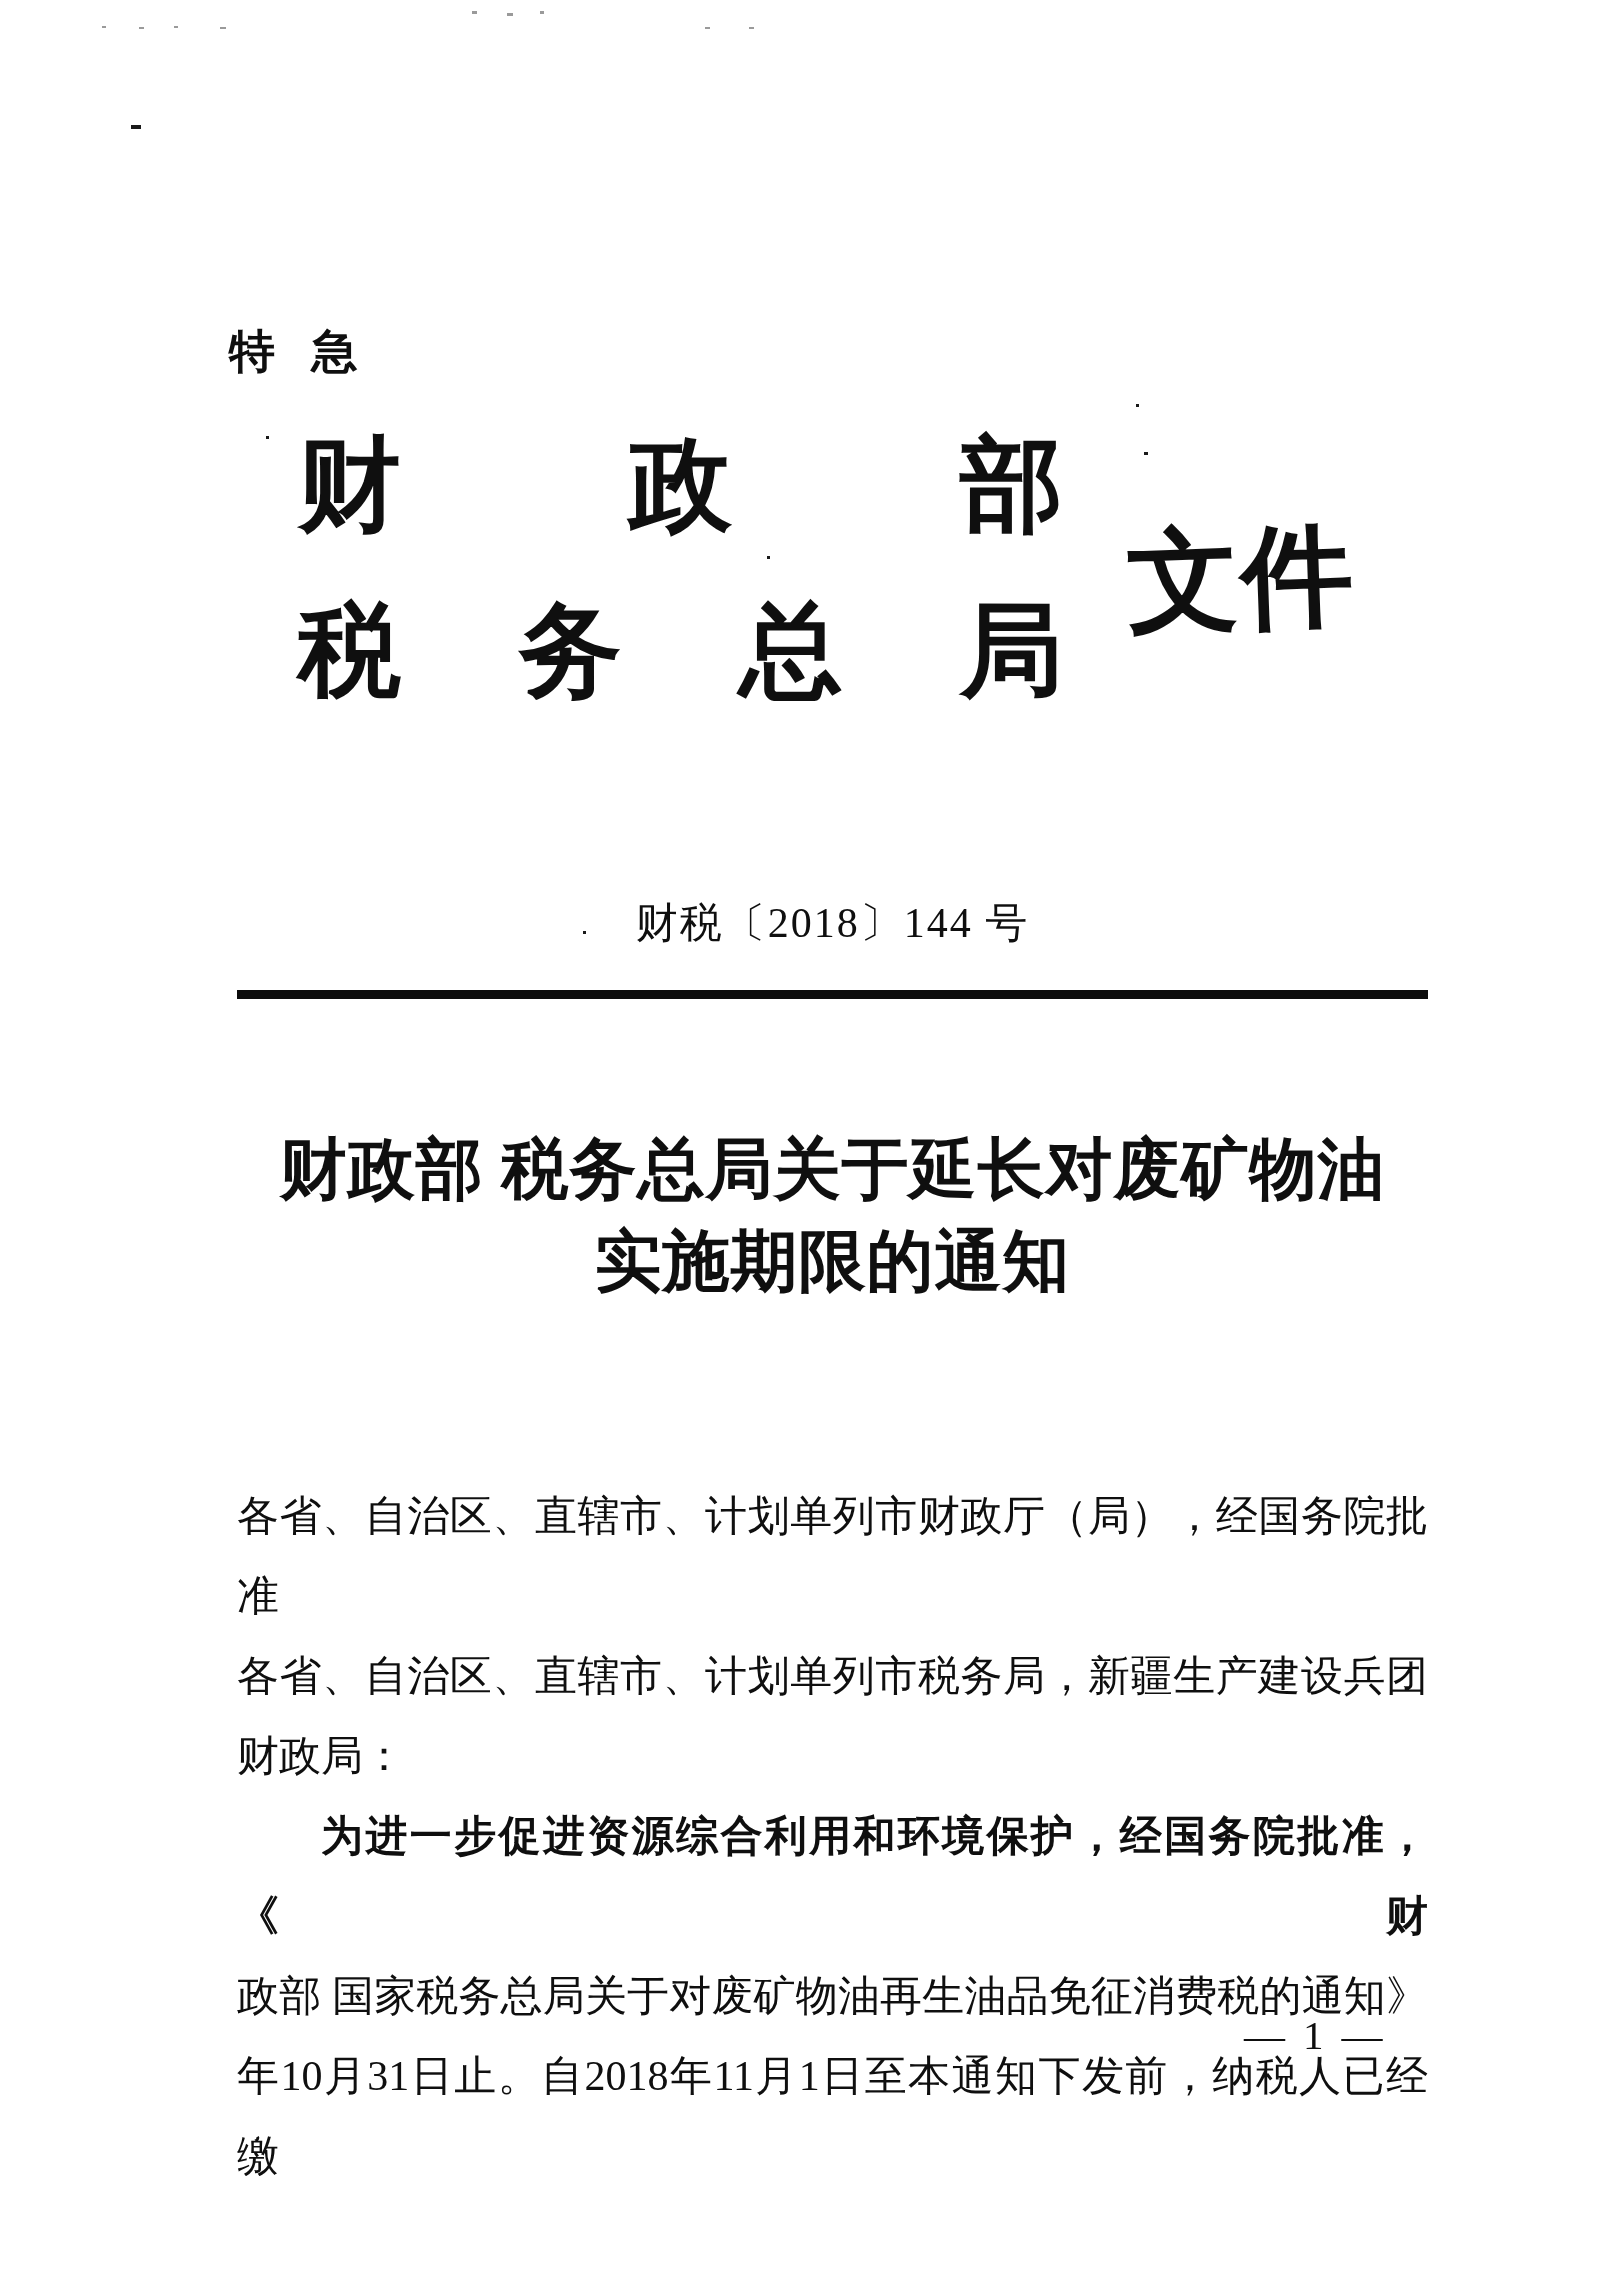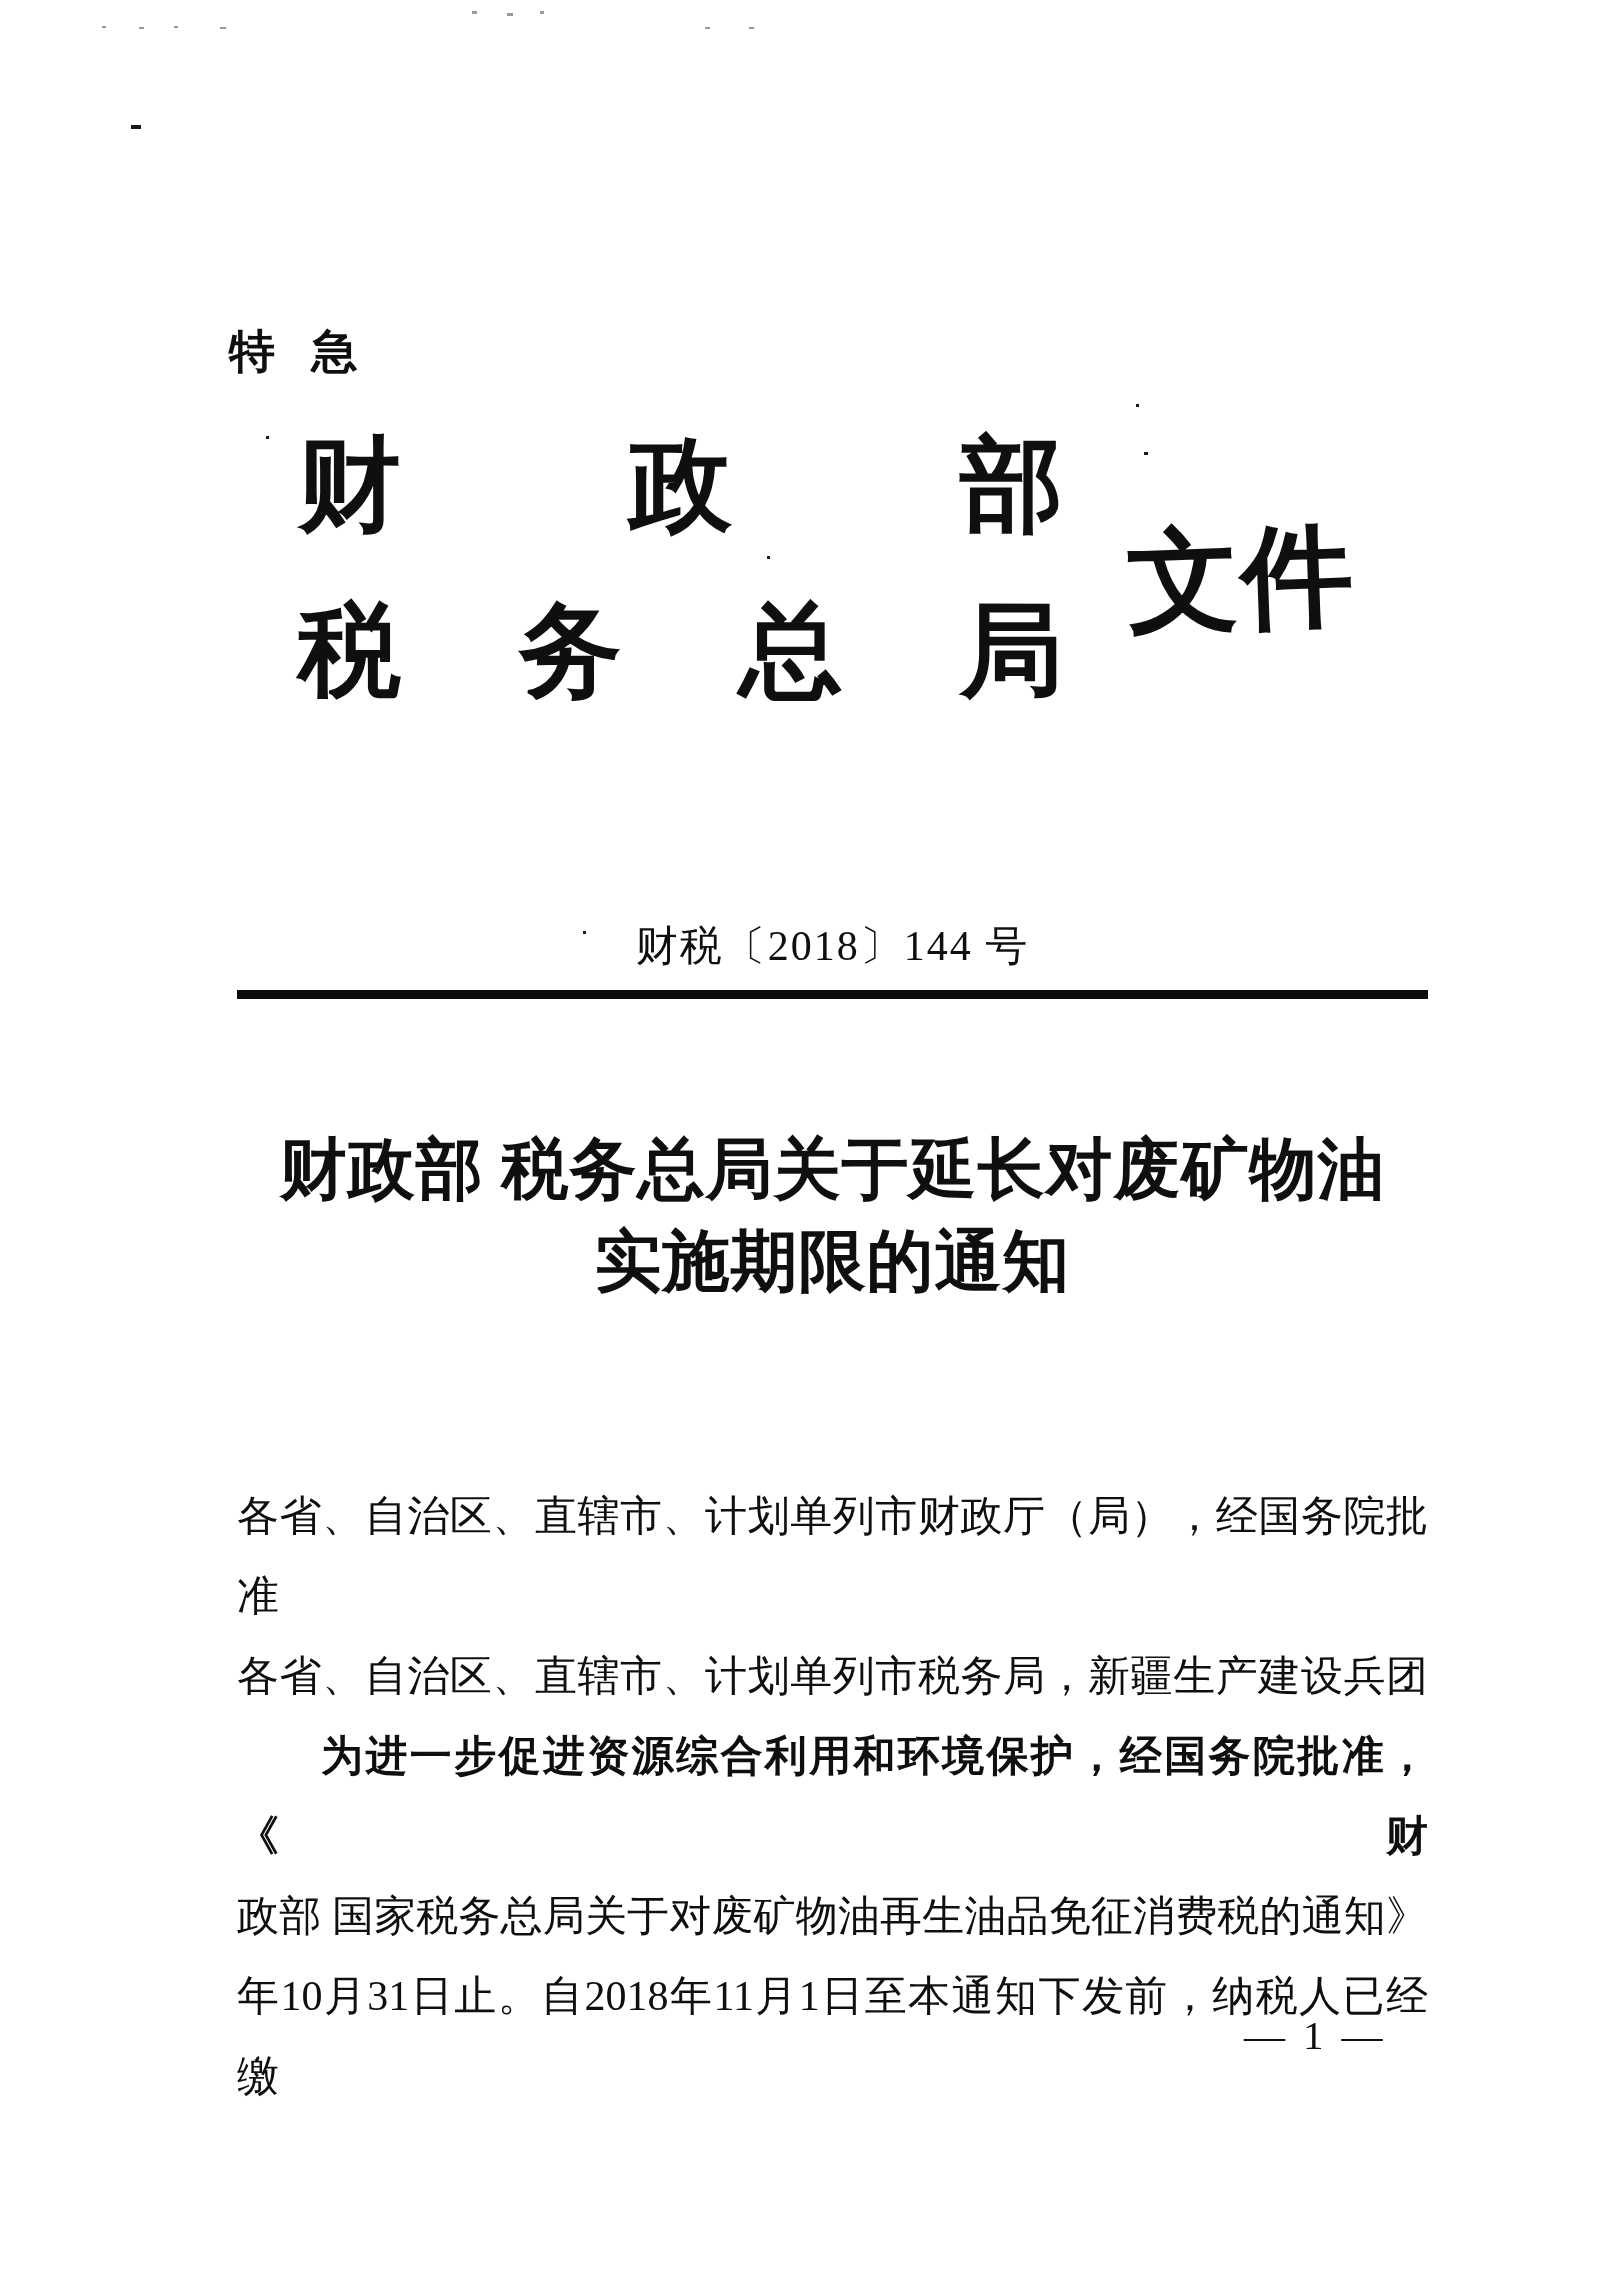--- a/index.html
+++ b/index.html
@@ -54,21 +54,21 @@
     font-weight: 900;
     letter-spacing: 2px;
     transform: rotate(-2deg);
     white-space: nowrap;
   }
 
   
   .doc-number {
     position: absolute;
     left: 218px;
-    top: 921px;
+    top: 898px;
     width: 1191px;
     text-align: center;
     font-size: 42px;
     line-height: 1.2;
     letter-spacing: 2px;
     white-space: nowrap;
   }
 
   
   .rule {
@@ -174,20 +174,21 @@
   <div class="rule"></div>
 
   <div class="title-block">
     <div>财政部 税务总局关于延长对废矿物油</div>
     <div>实施期限的通知</div>
   </div>
 
   <div class="body-block">
     <div class="body-line fill">各省、自治区、直辖市、计划单列市财政厅（局），经国务院批准</div>
     <div class="body-line fill">各省、自治区、直辖市、计划单列市税务局，新疆生产建设兵团</div>
+    <div class="body-line">财政局：</div>
     <div class="body-line fill indent">为进一步促进资源综合利用和环境保护，经国务院批准，《财</div>
     <div class="body-line fill">政部 国家税务总局关于对废矿物油再生油品免征消费税的通知》</div>
     <div class="body-line fill">年10月31日止。自2018年11月1日至本通知下发前，纳税人已经缴</div>
   </div>
 
   <div class="page-number">— 1 —</div>
 
 </div>
 
 

